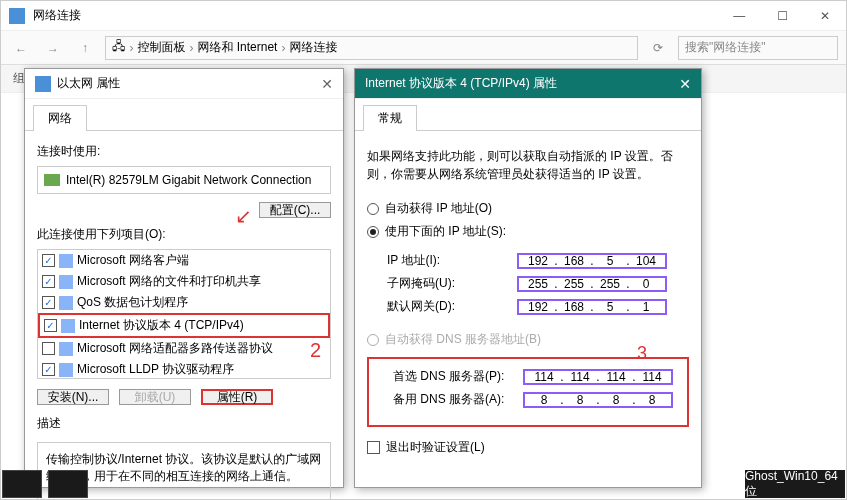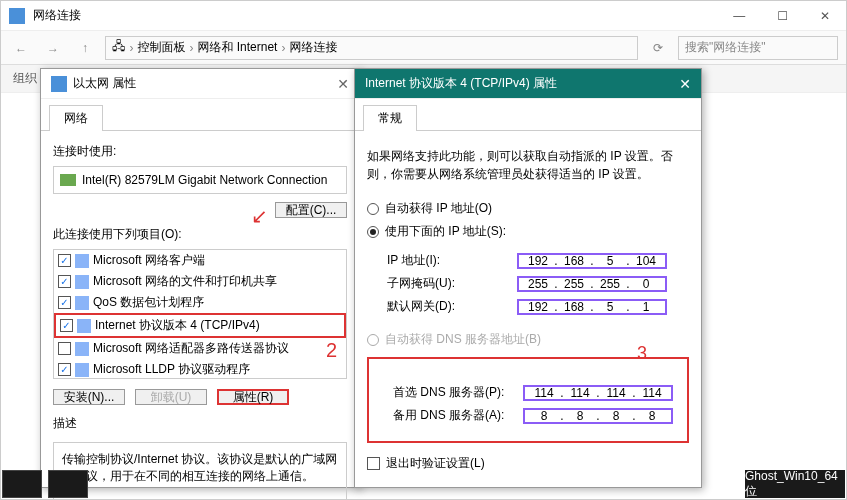--- a/index.html
+++ b/index.html
@@ -25,21 +25,21 @@
 
 .dlg { position: absolute; background: #fff; border: 1px solid #999; box-shadow: 2px 2px 8px rgba(0,0,0,.3); }
 .dlg-title { height: 30px; background: #fff; display: flex; align-items: center; padding: 0 10px; border-bottom: 1px solid #eee; }
 .dlg-title .icon { width: 16px; height: 16px; background: #4a90d9; margin-right: 6px; }
 .dlg-title .close { margin-left: auto; cursor: pointer; color: #666; font-size: 14px; }
 .dlg-tabs { display: flex; padding: 6px 8px 0 8px; border-bottom: 1px solid #ccc; }
 .dlg-tab { padding: 4px 14px; border: 1px solid #ccc; border-bottom: none; background: #fff; margin-bottom: -1px; }
 .dlg-body { padding: 12px; }
 .btn { min-width: 72px; height: 16px; border: 1px solid #999; background: #f0f0f0; cursor: pointer; display: inline-flex; align-items: center; justify-content: center; padding: 0 1px; }
 
-.ethernet { left: 24px; top: 68px; width: 320px; height: 420px; margin-left: 16px; }
+.ethernet { left: 24px; top: 68px; width: 320px; height: 420px; }
 .field-label { margin-bottom: 6px; }
 .field-box { border: 1px solid #ccc; height: 28px; display: flex; align-items: center; padding: 0 6px; gap: 6px; }
 .adapter-icon { width: 16px; height: 12px; background: #6aa84f; }
 .list-wrap { border: 1px solid #ccc; margin-top: 6px; height: 130px; overflow: auto; }
 .list-item { display: flex; align-items: center; padding: 2px 4px; gap: 4px; }
 .list-item.hl { border: 2px solid #d33; }
 .chk { width: 13px; height: 13px; border: 1px solid #555; display: inline-flex; align-items: center; justify-content: center; color: #1a73e8; font-size: 10px; }
 .item-icon { width: 14px; height: 14px; background: #8ab4f8; }
 .list-btns { display: flex; gap: 10px; margin-top: 10px; }
 .list-btns .btn.hl { border: 2px solid #d33; }
@@ -226,21 +226,21 @@
             <span>1</span>
           </div>
         </div>
     </div>
     <div class="radio-row">
         <span class="radio off"></span>
         <span style="color:#aaa;">自动获得 DNS 服务器地址(B)</span>
       </div>
     <div class="dns-section">
       <span class="tag">3</span>
-      <div class="ip-group" style="margin-top:18px;">
+      <div class="ip-group" style="margin-top:2px;">
         <div class="ip-row">
             <label>首选 DNS 服务器(P):</label>
             <div class="ip-input">
               <span>114</span>
               <span class="dot">.</span>
               <span>114</span>
               <span class="dot">.</span>
               <span>114</span>
               <span class="dot">.</span>
               <span>114</span>

